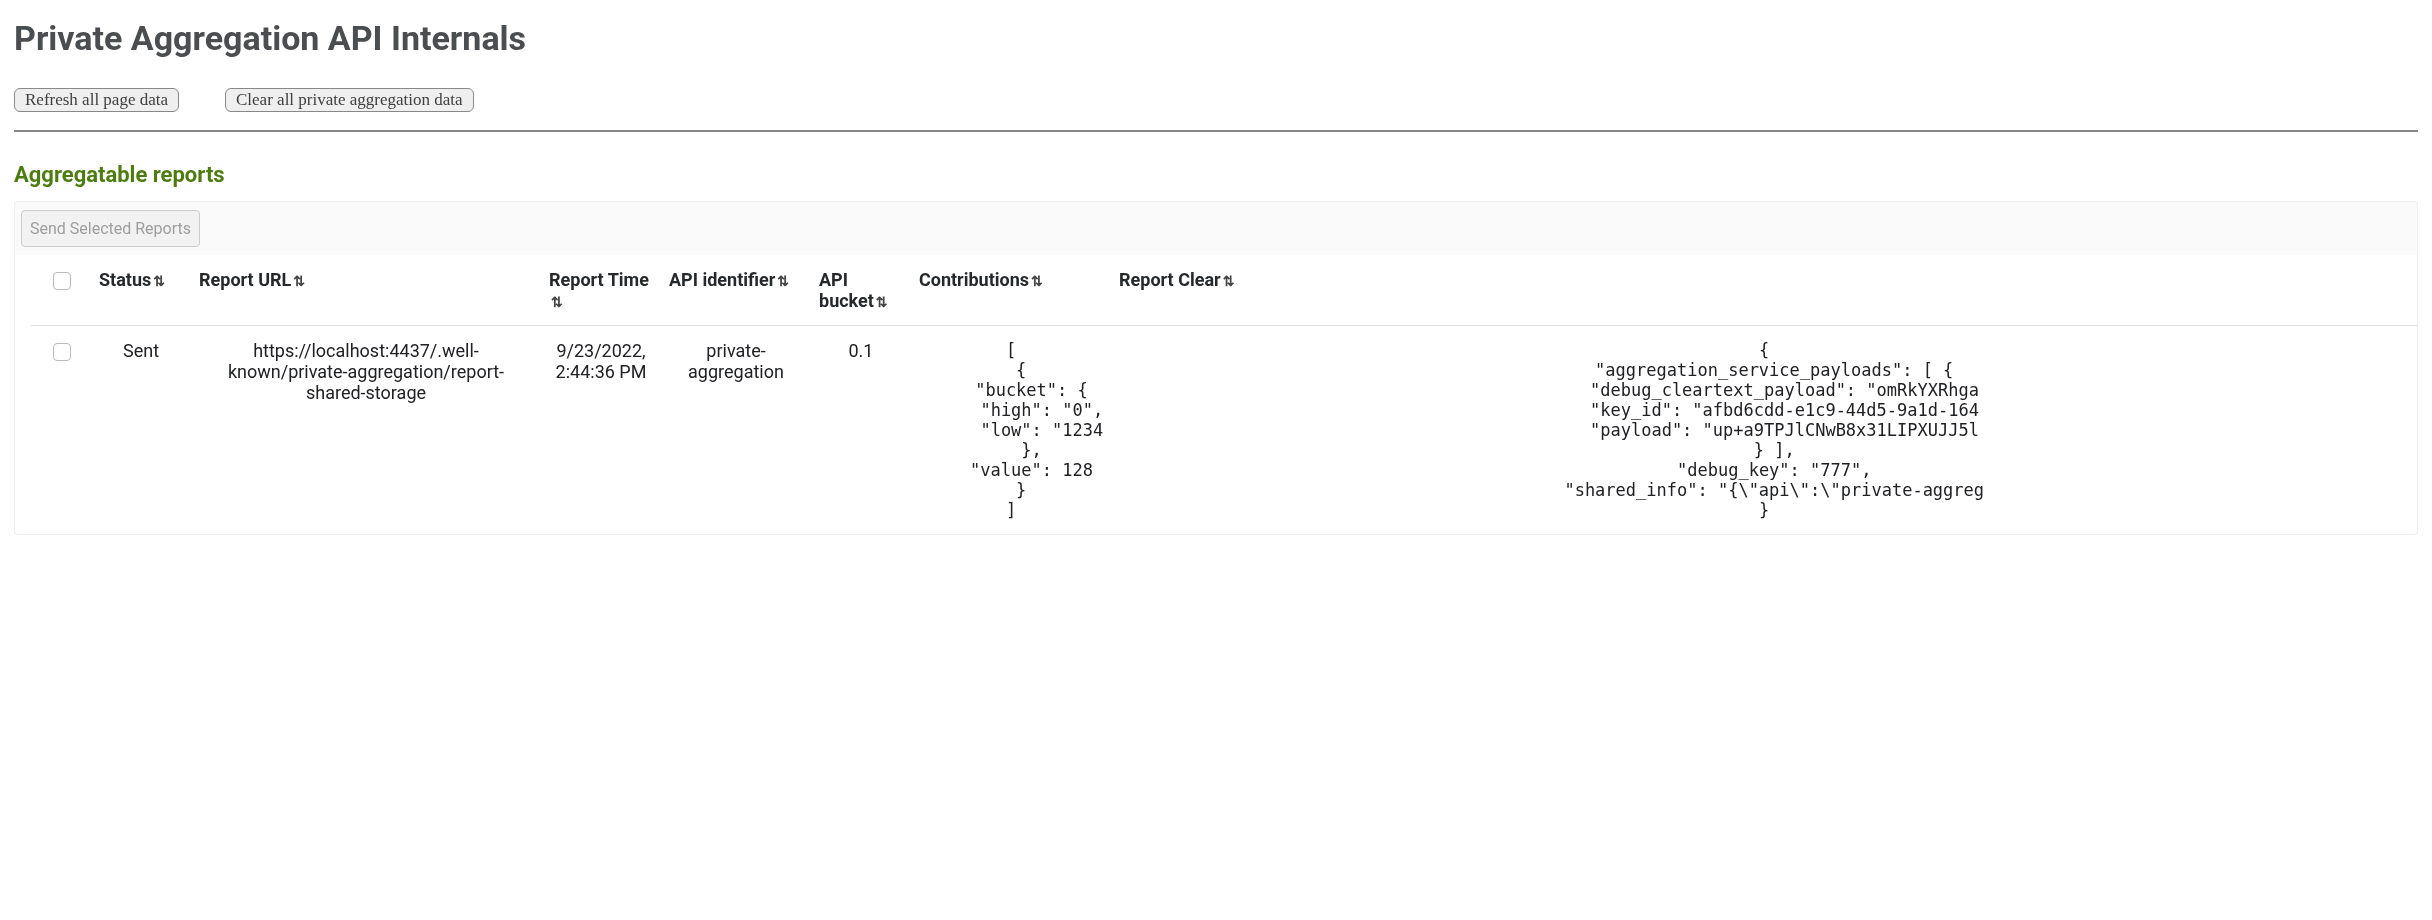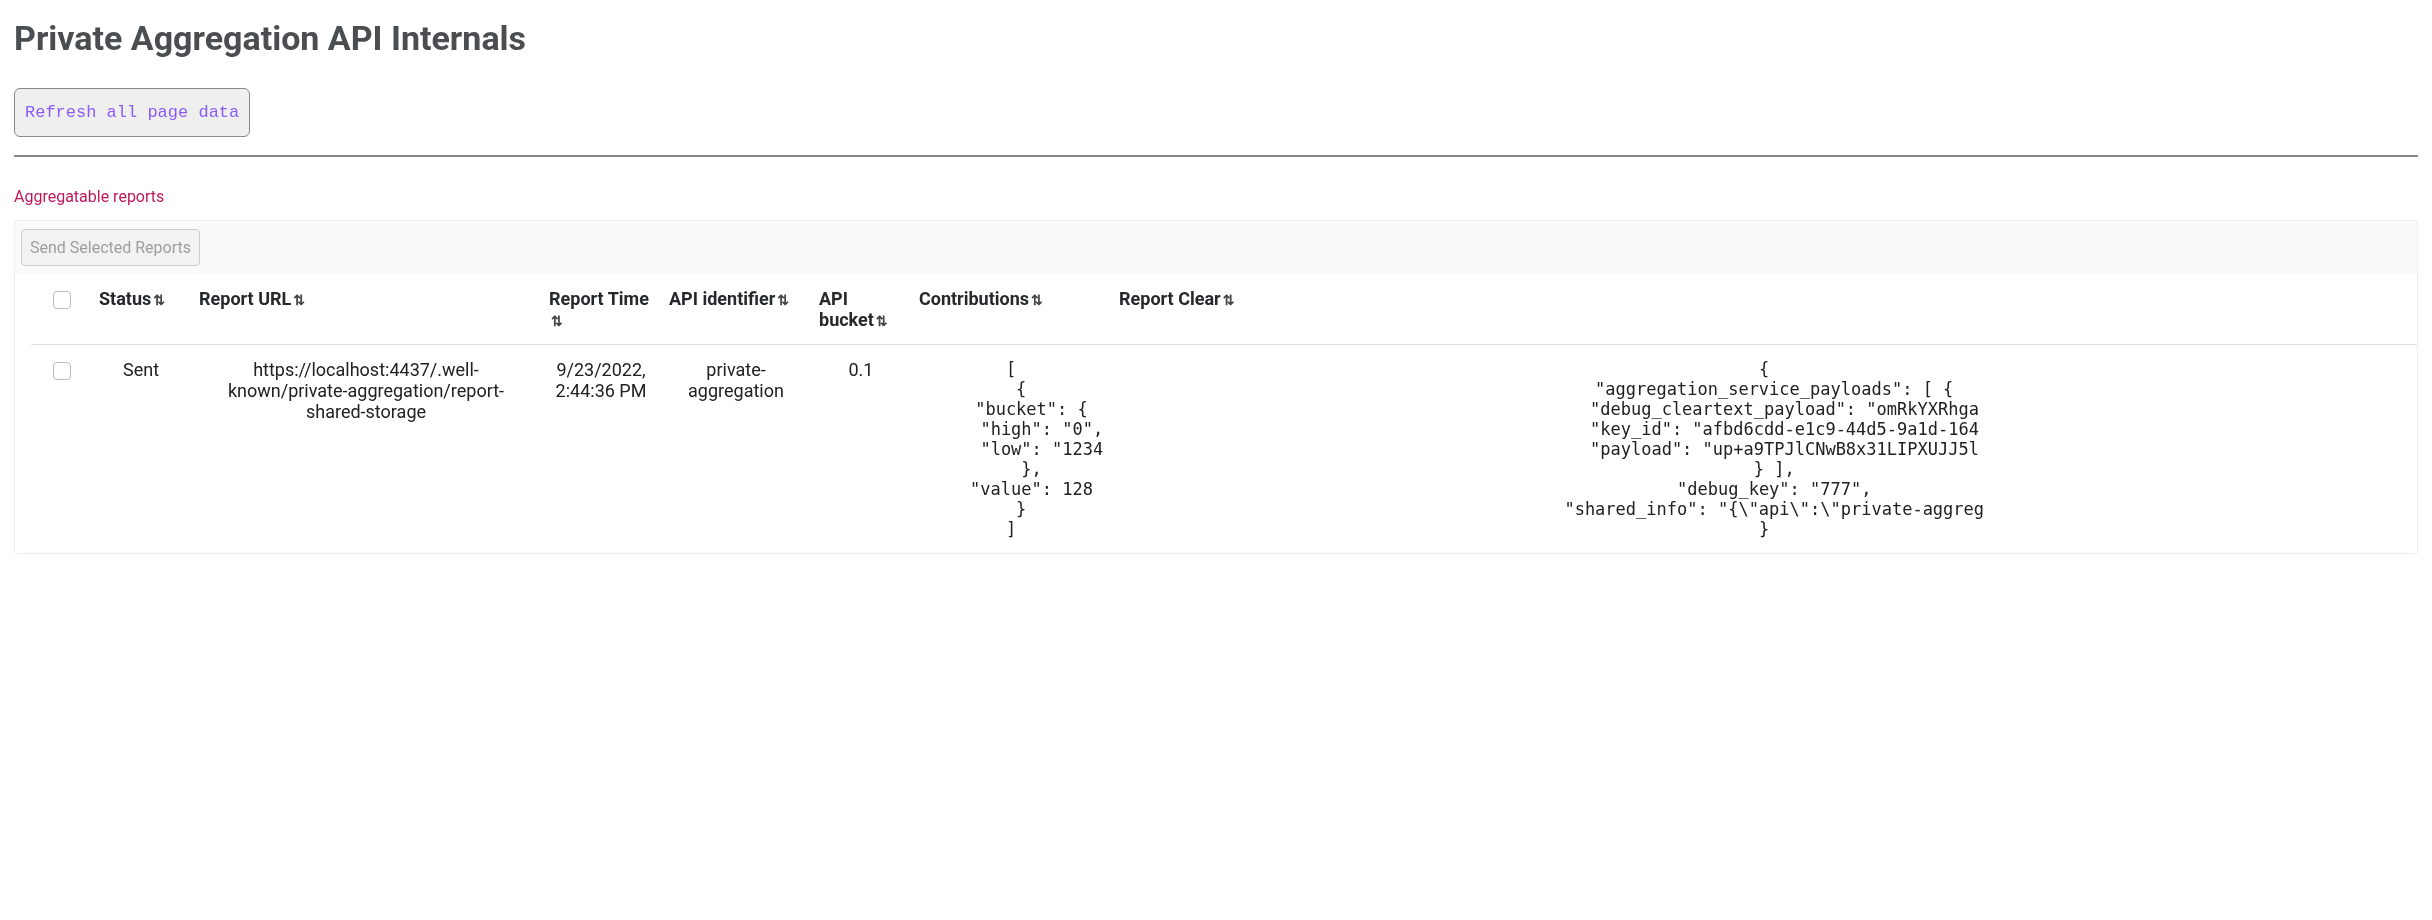--- a/index.html
+++ b/index.html
@@ -17,35 +17,35 @@
     }
     .button-row {
       display: flex;
       gap: 46px;
       margin-bottom: 18px;
     }
     button.action {
       background: #efefef;
       border: 1px solid #888;
       border-radius: 6px;
-      padding: 14px 10px;
+      padding: 1px 10px;
       font-size: 17px;
-      color: #8b5cf6;
+      color: #404040;
       cursor: pointer;
-      font-family: Liberation Mono, monospace;
+      font-family: Liberation Serif, serif;
     }
     hr.divider {
       border: none;
       border-top: 2px solid #888;
       margin: 0 0 30px 0;
     }
     h2 {
-      font-size: 16px;
-      font-weight: 400;
-      color: #be185d;
+      font-size: 22px;
+      font-weight: 700;
+      color: #4d7c0f;
       margin: 0 0 14px 0;
     }
     .subaction-bar {
       background: #fafafa;
       border: 1px solid #eee;
       border-bottom: none;
       border-radius: 4px 4px 0 0;
       padding: 8px 6px;
     }
     button.sub-action {
@@ -120,20 +120,21 @@
       text-align: center;
     }
   </style>
 </head>
 <body>
 
 <h1>Private Aggregation API Internals</h1>
 
 <div class="button-row">
   <button class="action">Refresh all page data</button>
+  <button class="action">Clear all private aggregation data</button>
 </div>
 
 <hr class="divider">
 
 <h2>Aggregatable reports</h2>
 
 <div class="subaction-bar">
   <button class="sub-action" disabled="">Send Selected Reports</button>
 </div>
 

